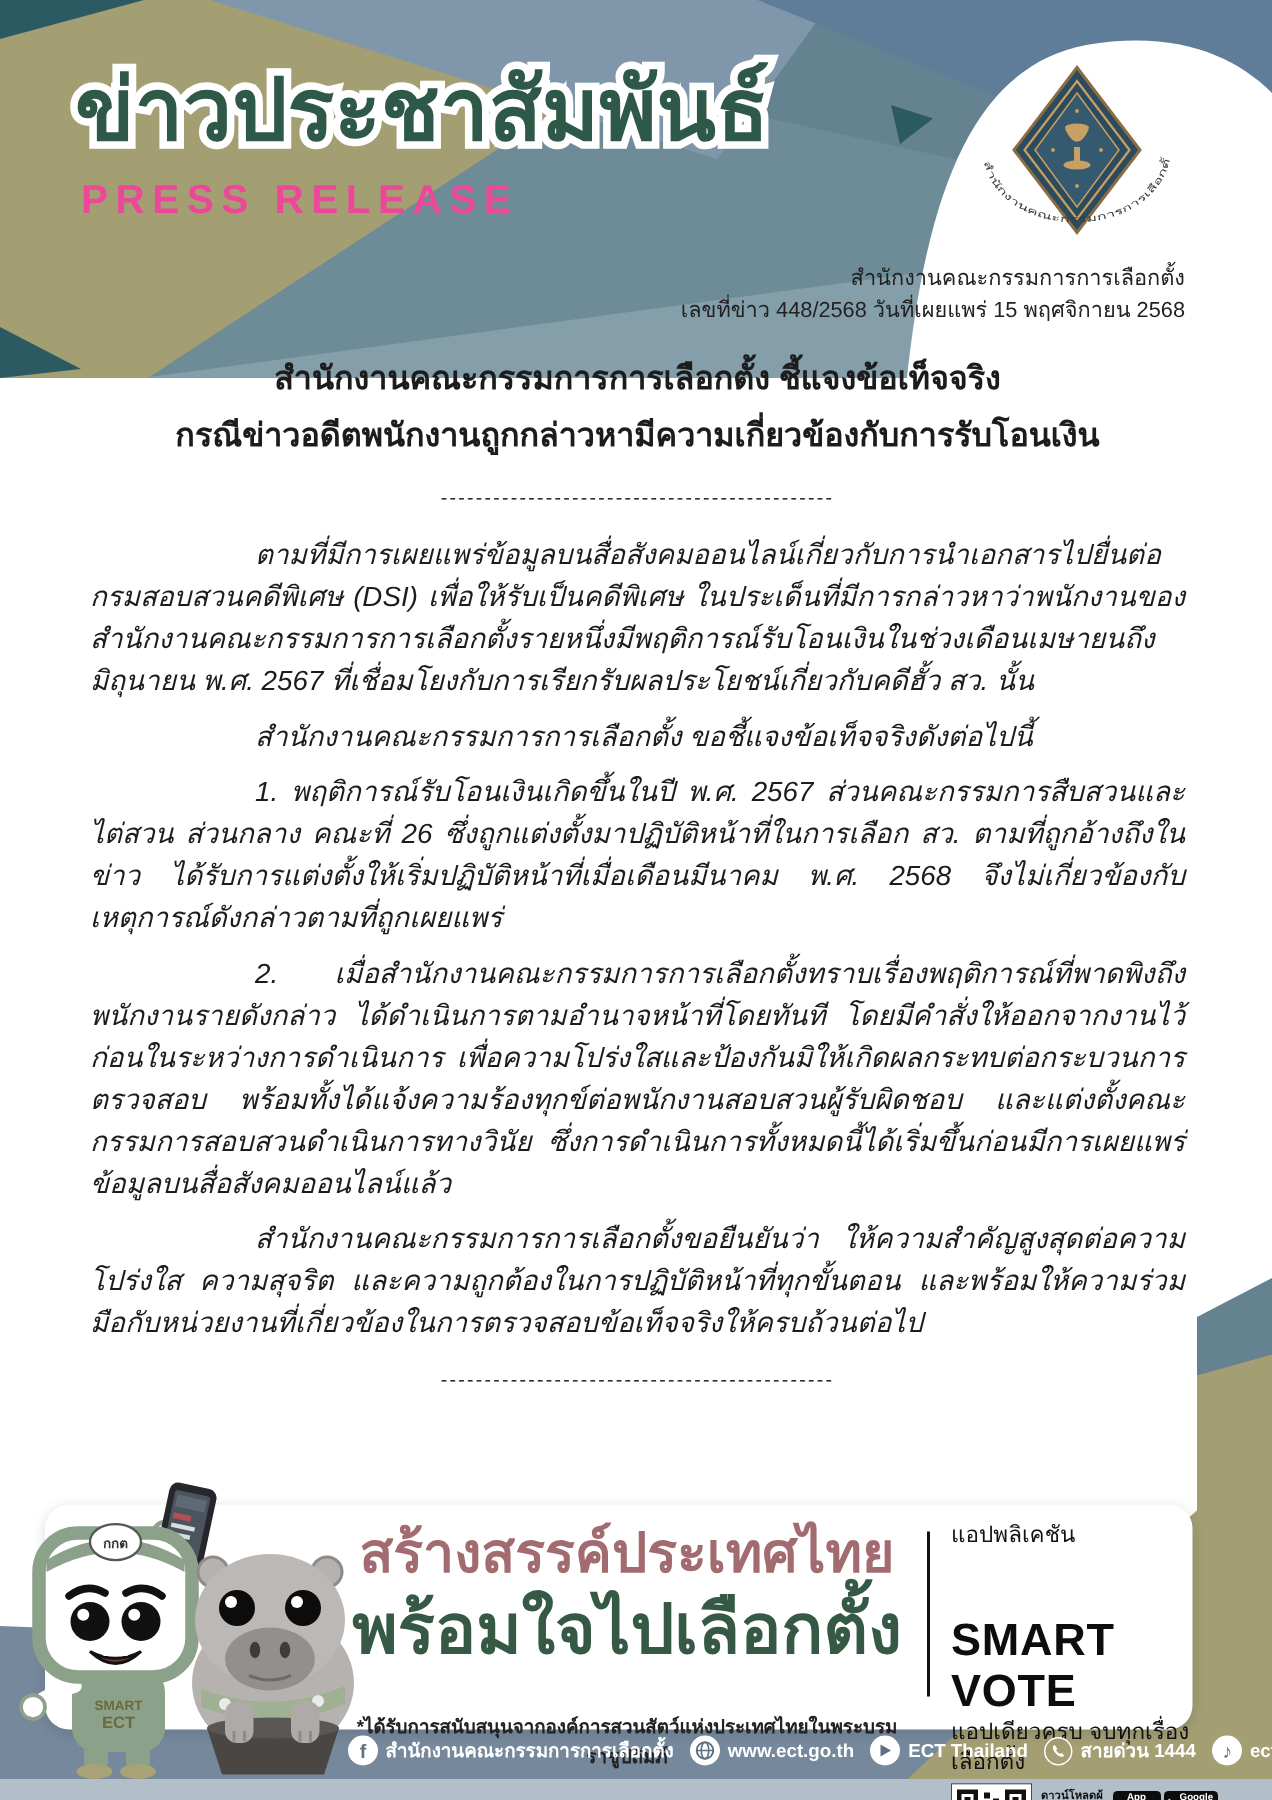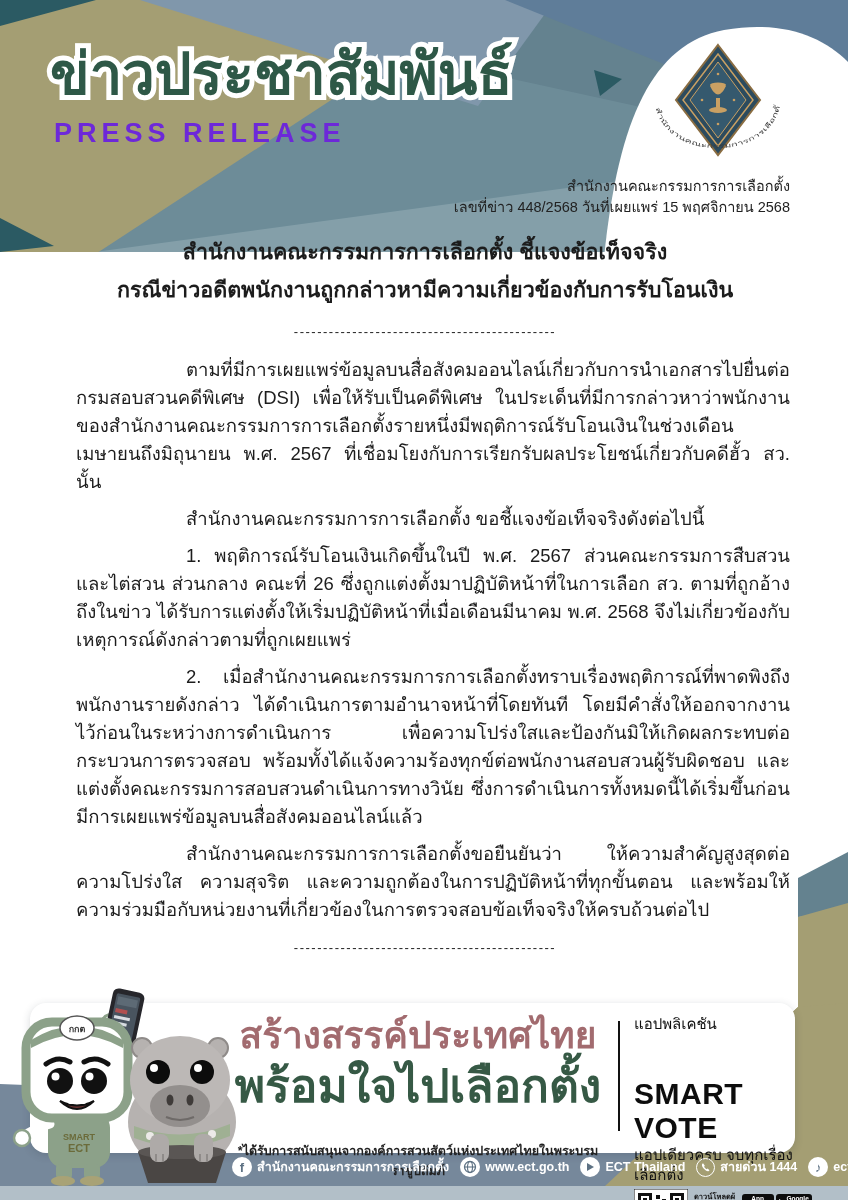--- a/index.html
+++ b/index.html
@@ -6,28 +6,28 @@
   .page{position:relative;width:848px;height:1200px;margin:0 auto;background:#fff;overflow:hidden;
         font-family:"Liberation Sans","DejaVu Sans",sans-serif;color:#1c1c1c;}
   .page svg{display:block;}
   #bg{position:absolute;left:0;top:0;z-index:0;}
 
   
   .hdr-title{position:absolute;left:50px;top:42px;z-index:2;font-weight:800;font-size:58px;line-height:1.1;}
   .hdr-title .stroke{position:absolute;left:0;top:0;color:#fff;-webkit-text-stroke:10px #fff;
      text-shadow:0 0 2px #fff,0 0 4px #fff;}
   .hdr-title .fill{position:relative;color:#2e5847;}
-  .hdr-sub{position:absolute;left:54px;top:118px;z-index:2;font-size:27px;letter-spacing:5px;color:#6d28d9;font-weight:600;}
+  .hdr-sub{position:absolute;left:54px;top:118px;z-index:2;font-size:27px;letter-spacing:5px;color:#ec4899;font-weight:600;}
   .hdr-meta{position:absolute;right:58px;top:176px;z-index:2;text-align:right;font-size:14.5px;line-height:21px;color:#222;}
 
   
   .doc{position:absolute;left:60px;right:58px;top:234px;z-index:1;font-size:18.5px;line-height:28px;text-align:justify;}
   .doc-title{font-weight:700;font-size:21.5px;line-height:36px;text-align:center;margin:0 0 2px 0;}
   .divider{text-align:center;font-size:13px;letter-spacing:1.5px;color:#222;margin:10px 0 10px 0;white-space:nowrap;overflow:hidden;}
-  .doc p{margin:0 0 9px 16px;text-indent:110px;}
+  .doc p{margin:0 0 9px 0;text-indent:110px;font-style:italic;}
 
   
   .card{position:absolute;left:30px;top:1003px;width:765px;height:150px;background:#fff;border-radius:16px;
         z-index:2;box-shadow:0 2px 8px rgba(40,50,60,.18);}
   .card-center{position:absolute;left:200px;top:10px;width:376px;text-align:center;}
   .slogan1{font-size:37px;color:#a26b6f;font-weight:600;line-height:46px;}
   .slogan2{font-size:46px;color:#365945;font-weight:700;line-height:54px;}
   .footnote{position:absolute;left:192px;top:138px;width:392px;text-align:center;font-size:12.5px;font-weight:700;color:#222;}
   .vdiv{position:absolute;left:588px;top:18px;width:2px;height:110px;background:#111;}
   .app{position:absolute;left:604px;top:12px;width:178px;}

